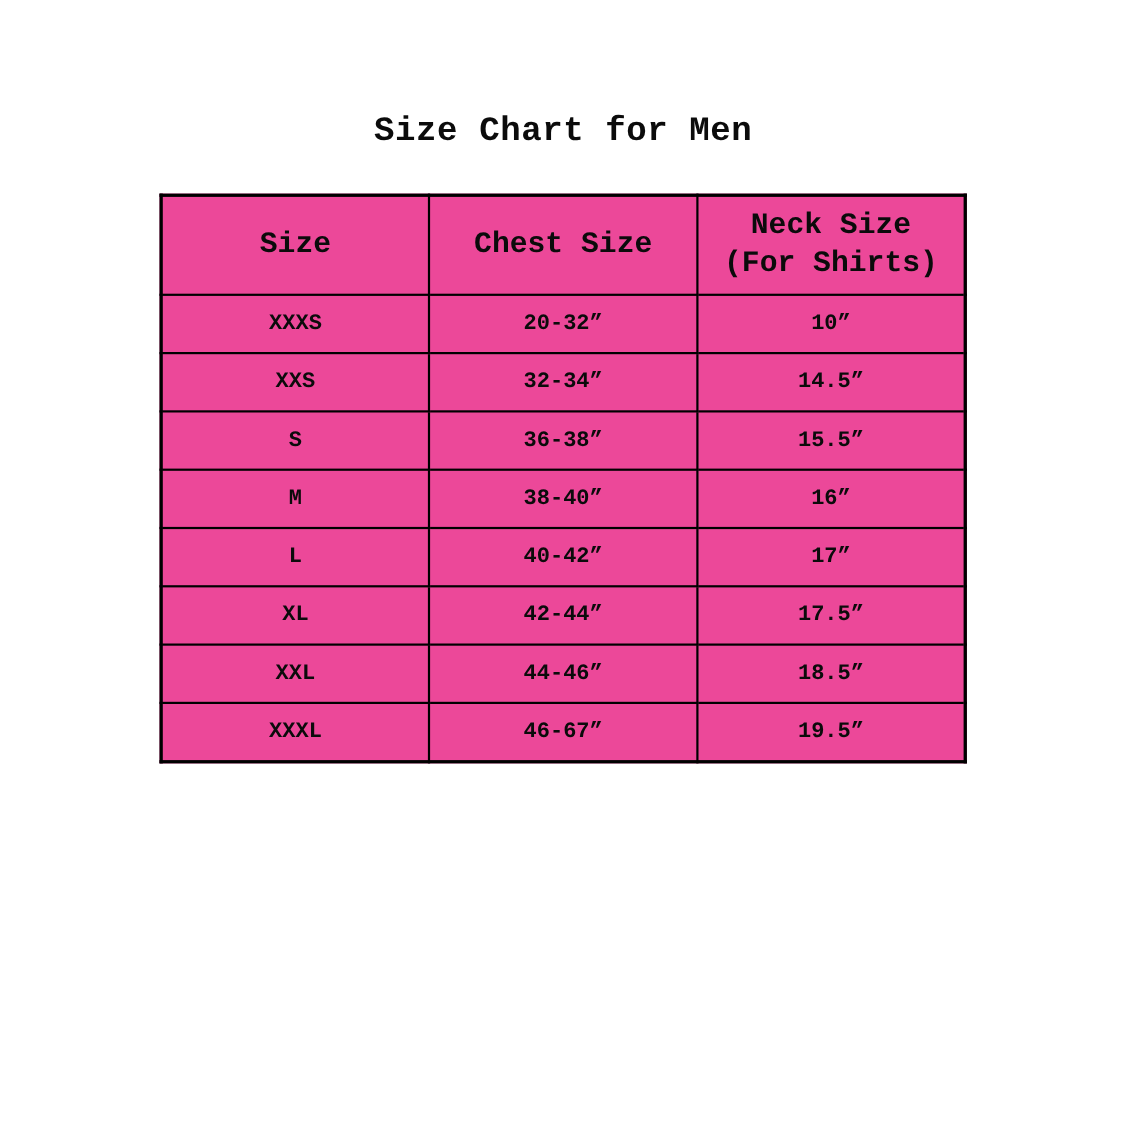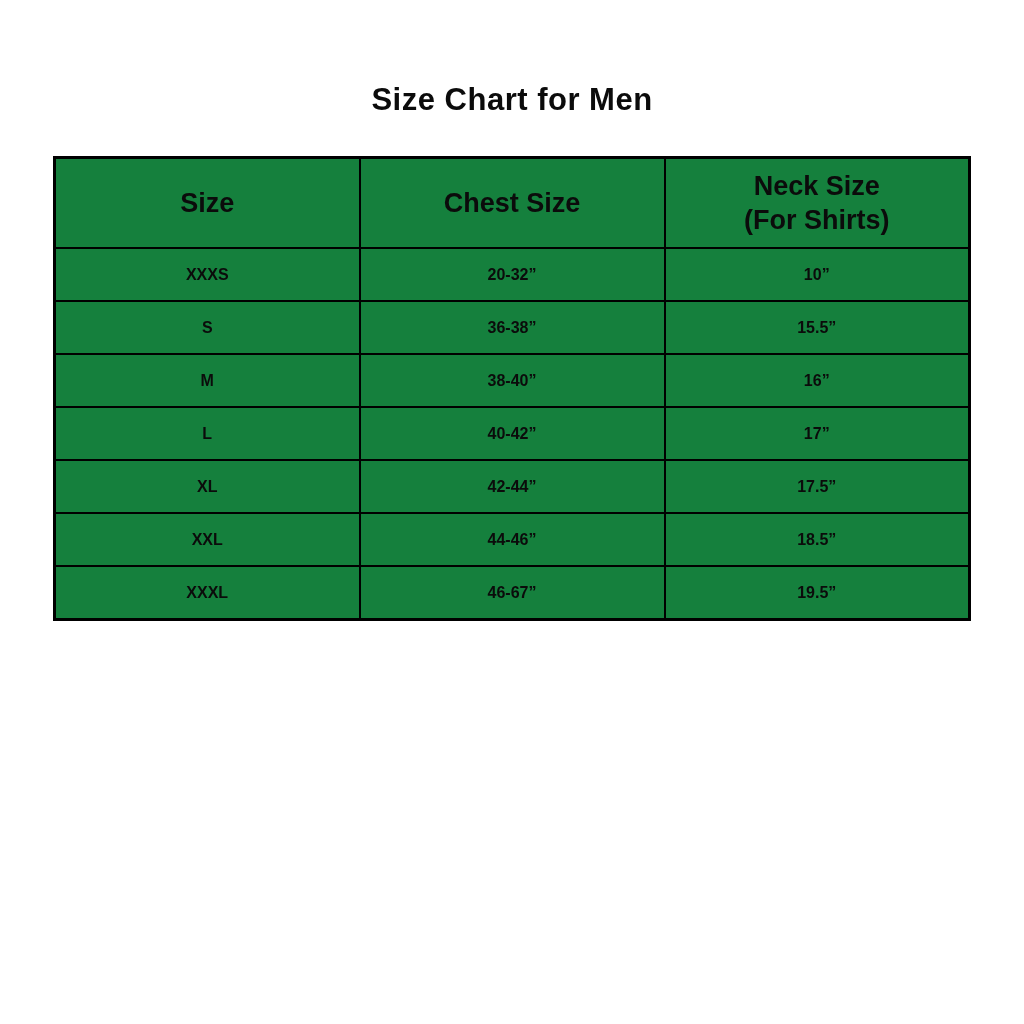--- a/index.html
+++ b/index.html
@@ -5,58 +5,58 @@
   html, body {
     margin: 0;
     padding: 0;
     background: #ffffff;
   }
   .page {
     width: 1024px;
     height: 1024px;
     background: #ffffff;
     box-sizing: border-box;
-    padding-top: 80px;
-    font-family: Liberation Sans, sans-serif;
+    padding-top: 100px;
+    font-family: Liberation Mono, monospace;
     color: #0b0b0b;
   }
   .title {
     margin: 0 0 36px 0;
     text-align: center;
     font-size: 31px;
     line-height: 40px;
     font-weight: bold;
     color: #0b0b0b;
     letter-spacing: 0.5px;
   }
   table.size-chart {
     border-collapse: collapse;
     table-layout: fixed;
-    width: 918px;
+    width: 734px;
     margin: 0 auto;
-    background: #15803d;
+    background: #ec4899;
   }
   table.size-chart, table.size-chart th, table.size-chart td {
     border: 2px solid #000000;
   }
   table.size-chart {
     border-width: 3px;
   }
   table.size-chart th {
     height: 88px;
     font-size: 27px;
     line-height: 34px;
     font-weight: bold;
     text-align: center;
     vertical-align: middle;
     padding: 0 6px;
   }
   table.size-chart td {
     height: 51px;
-    font-size: 16px;
+    font-size: 20px;
     font-weight: bold;
     text-align: center;
     vertical-align: middle;
     padding: 0 6px;
   }
   .th-sub {
     display: block;
     font-weight: bold;
   }
 </style>
@@ -82,20 +82,25 @@
         </th>
       </tr>
     </thead>
     <tbody id="table-body">
         <tr>
           <td>XXXS</td>
           <td>20-32”</td>
           <td>10”</td>
         </tr>
         <tr>
+          <td>XXS</td>
+          <td>32-34”</td>
+          <td>14.5”</td>
+        </tr>
+        <tr>
           <td>S</td>
           <td>36-38”</td>
           <td>15.5”</td>
         </tr>
         <tr>
           <td>M</td>
           <td>38-40”</td>
           <td>16”</td>
         </tr>
         <tr>

